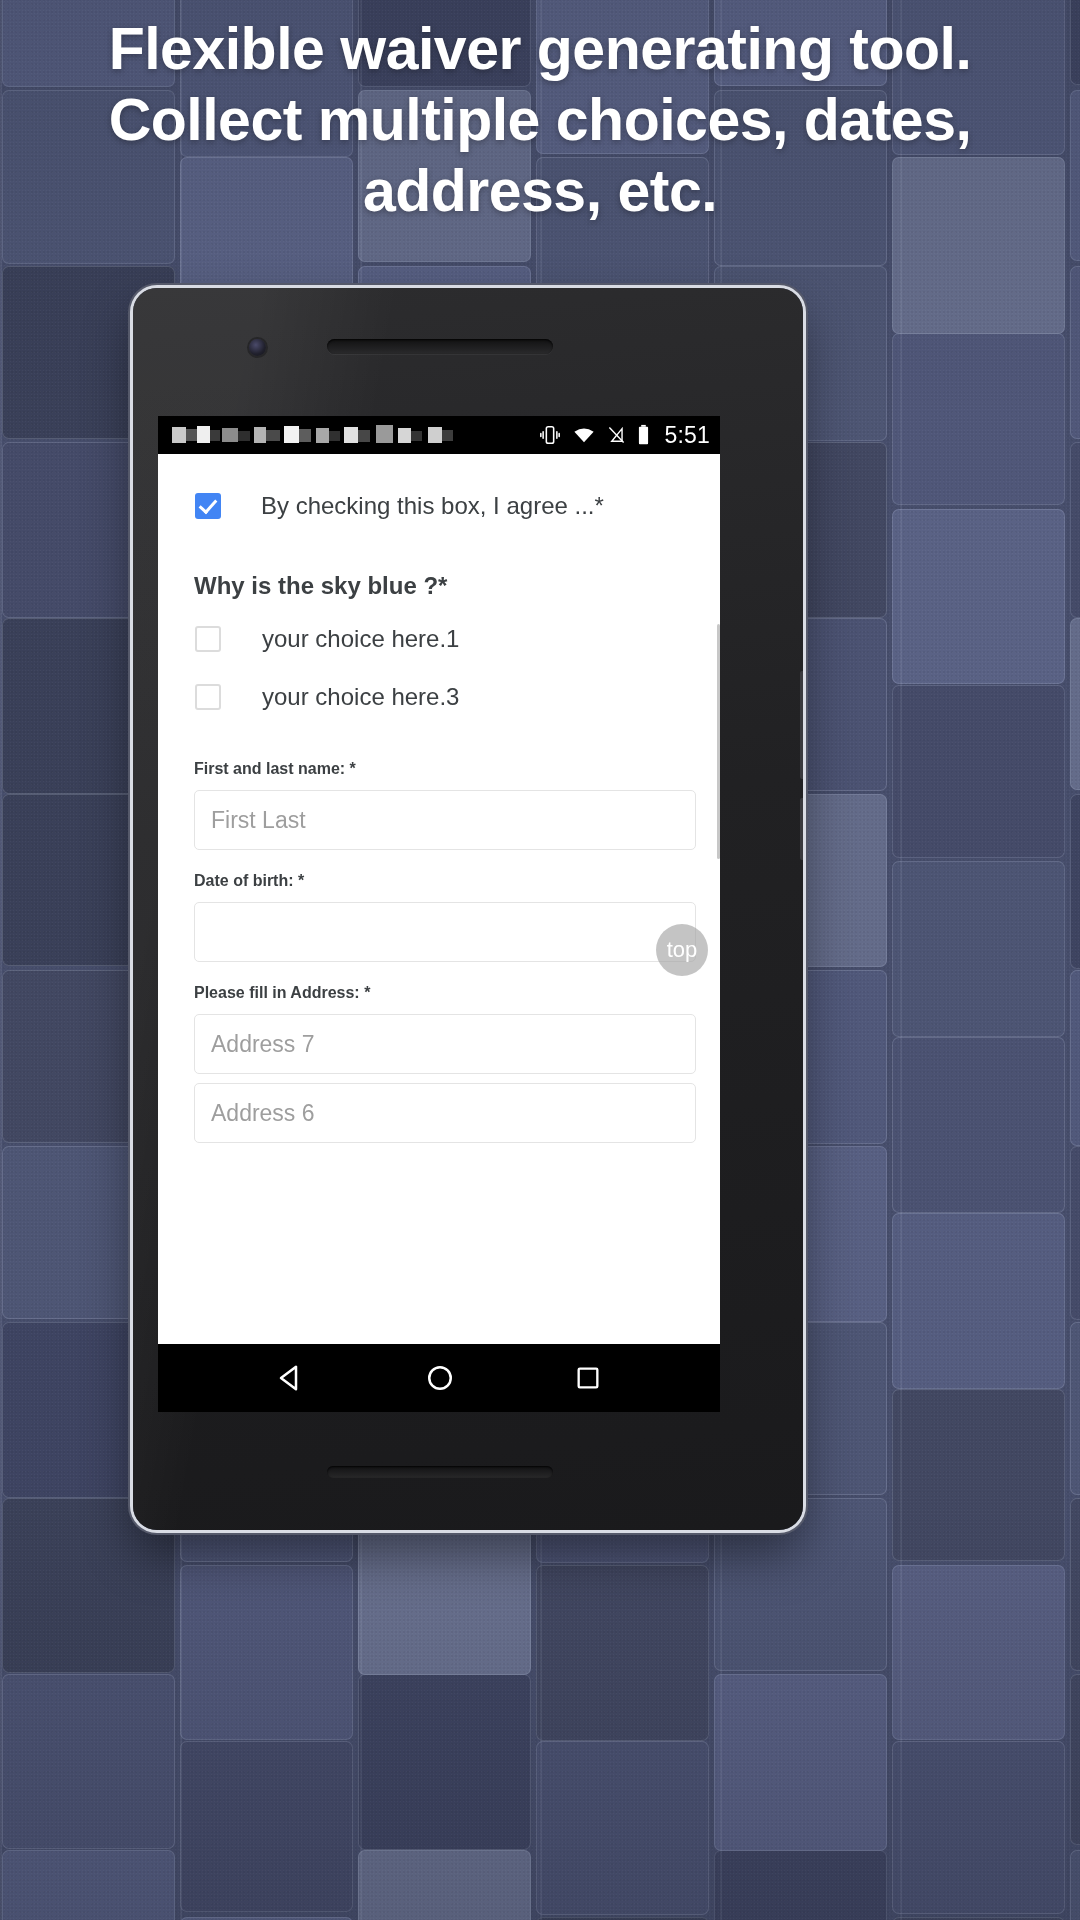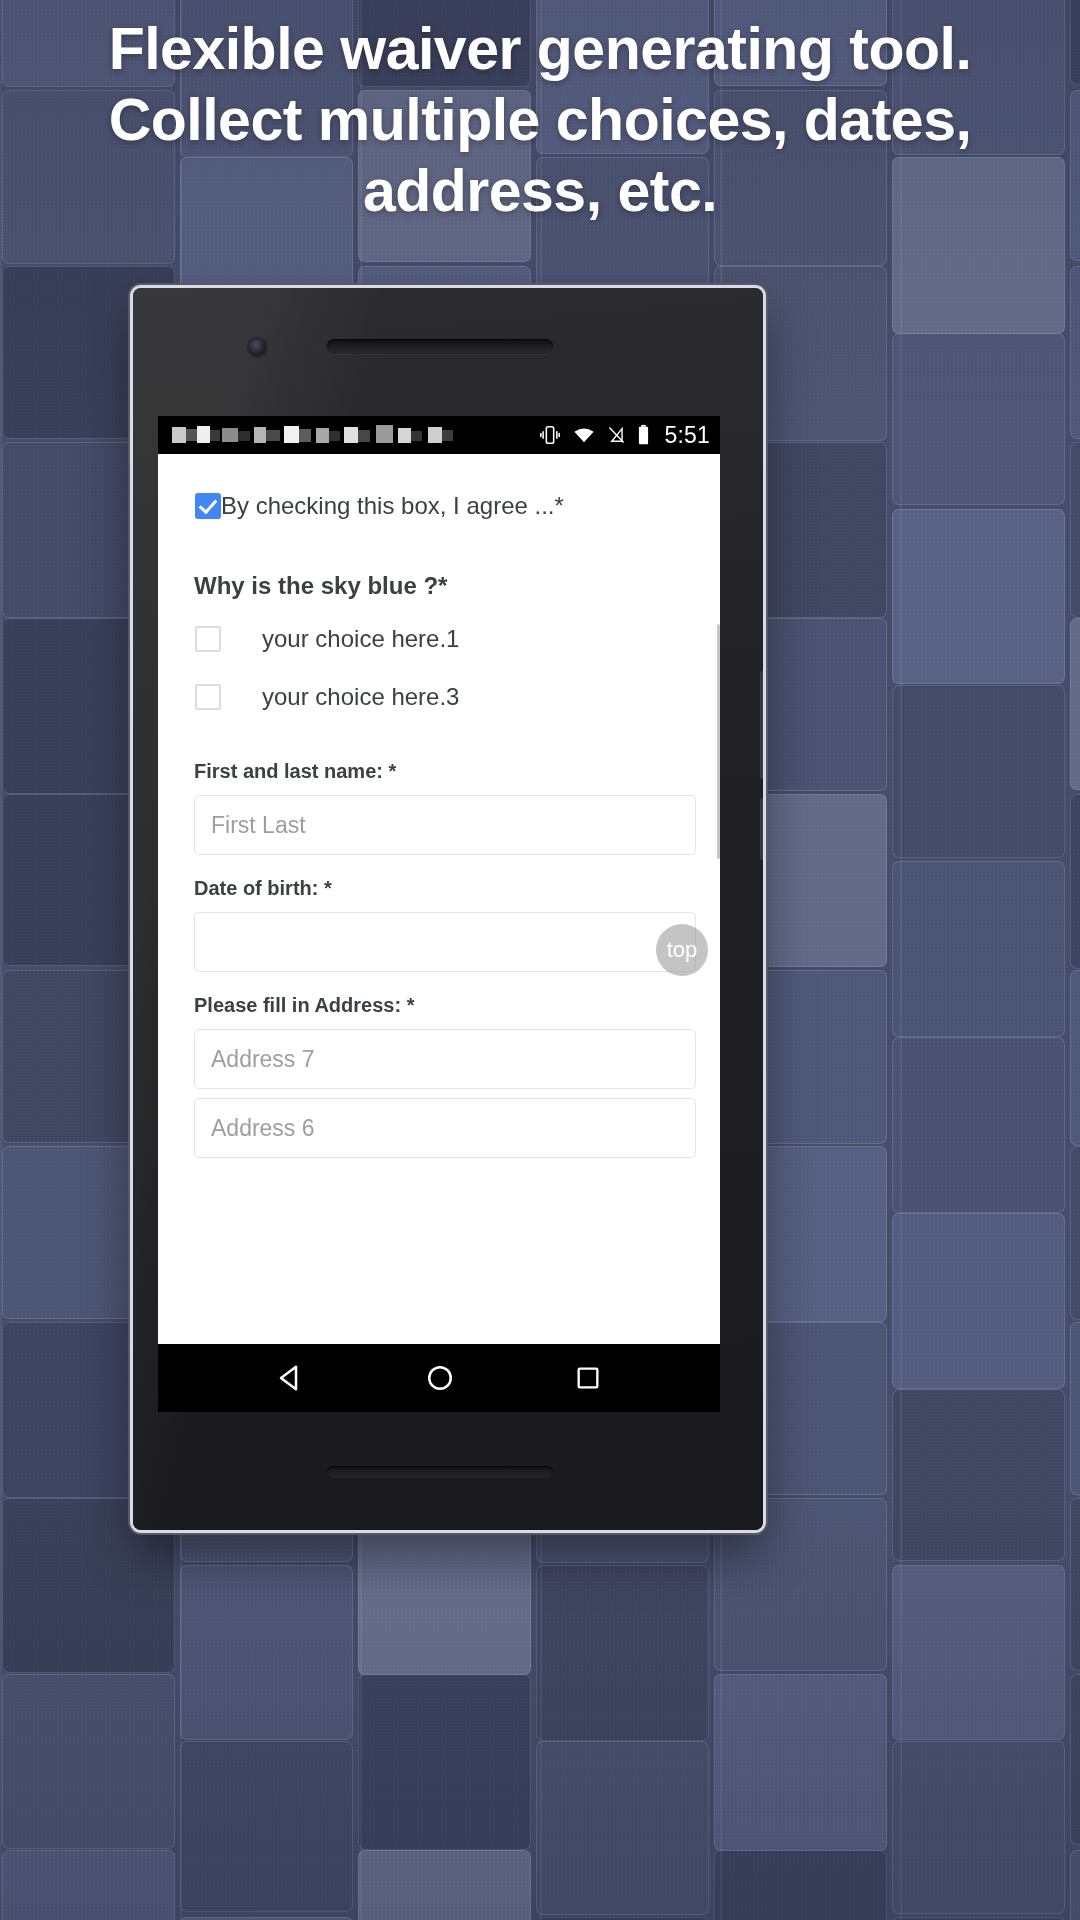--- a/index.html
+++ b/index.html
@@ -56,27 +56,28 @@
     box-sizing:border-box;
     text-shadow:0 2px 6px rgba(0,0,0,.30);
     font-stretch:condensed;
   }
 
   
   #phone{
     position:absolute;
     left:133px; top:288px;
     width:630px; height:1242px;
-    border-radius:8px;
+    border-radius:24px;
     background:linear-gradient(175deg,#2c2c2e 0%,#212123 42%,#1a1a1c 100%);
     box-shadow:
       0 0 0 3px #d9dce4,
       0 0 0 5px #55596a,
       0 24px 50px rgba(0,0,0,.45);
     overflow:hidden;
+    padding-left:40px;
   }
   #phone .bezel-sheen{
     position:absolute;inset:0;
     background:linear-gradient(100deg, rgba(255,255,255,.06) 0 14%, rgba(255,255,255,0) 30%);
     pointer-events:none;
   }
   #cam{
     position:absolute;left:116px;top:51px;width:17px;height:17px;
     border-radius:50%;
     background:radial-gradient(circle at 40% 35%, #4a4a6a 0%, #20202c 60%, #141418 100%);
@@ -176,34 +177,35 @@
   .cb.on::after{
     content:"";
     position:absolute;
     left:8px;top:3px;
     width:7px;height:14px;
     border:solid #fff;
     border-width:0 3px 3px 0;
     transform:rotate(42deg);
   }
   .cb-label{
+    margin-left:40px;
     font-size:24px;
     color:#3c4043;
     white-space:nowrap;
   }
   .choice-row .cb-label{ margin-left:41px; }
 
   .q-label{
     font-size:24px;
     font-weight:bold;
     color:#3c4043;
     margin:52px 0 10px 22px;
   }
   .f-label{
-    font-size:20px;
+    font-size:16px;
     font-weight:bold;
     color:#3c4043;
     margin:34px 0 12px 22px;
   }
   .f-label.tight{ margin-top:22px; }
 
   .inp{
     height:60px;
     margin:0 10px 0 22px;
     border:1px solid #e4e4e4;

